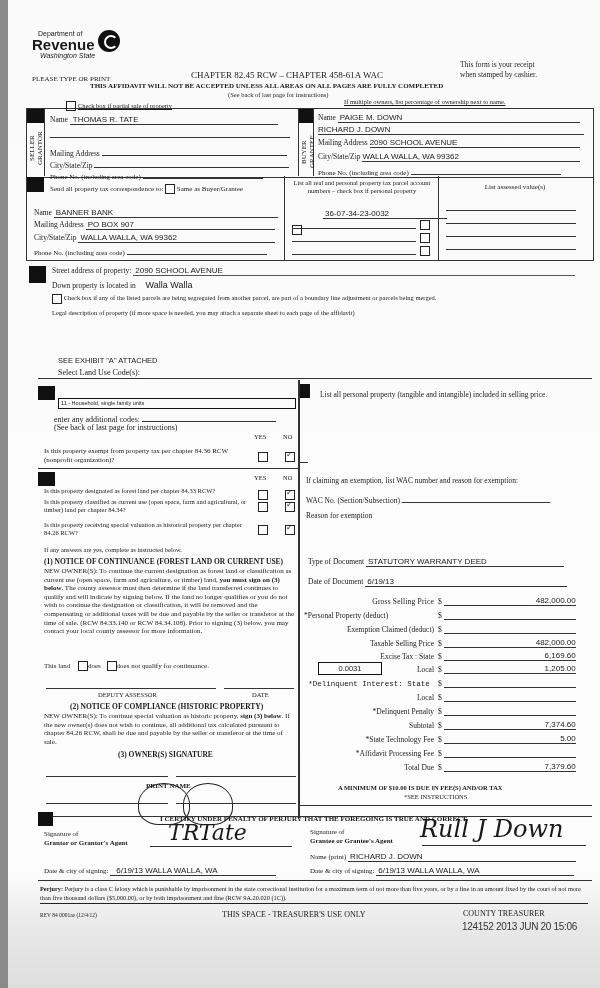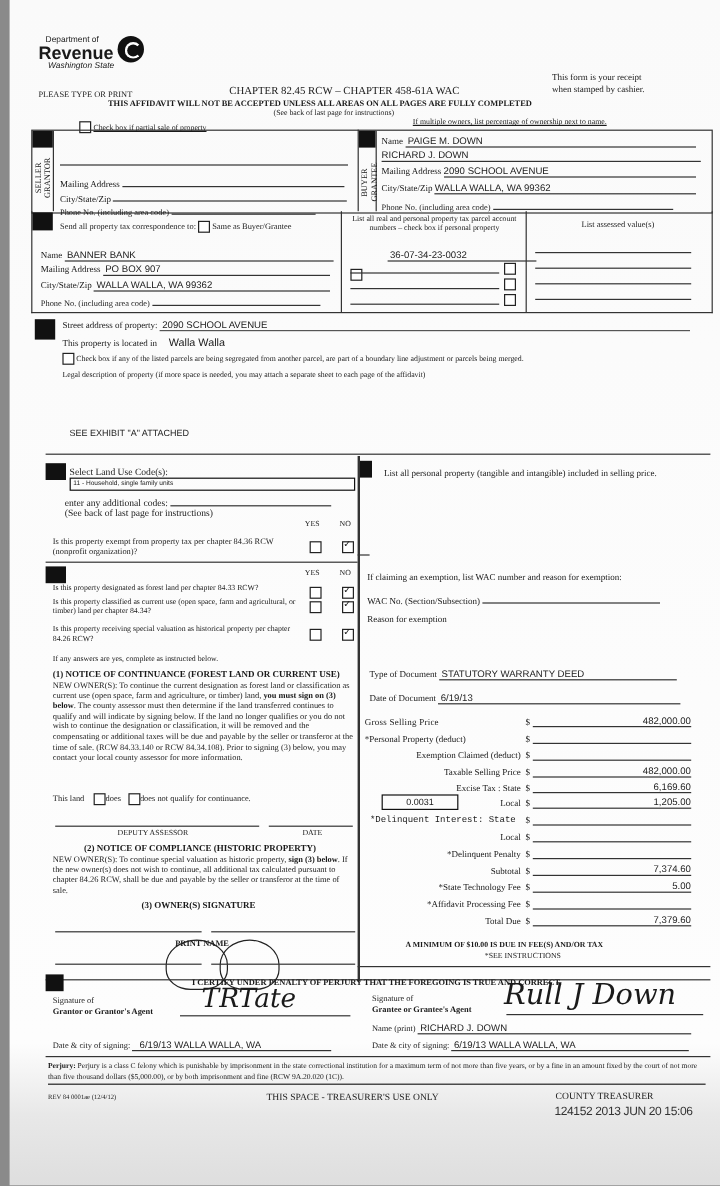--- a/index.html
+++ b/index.html
@@ -46,20 +46,24 @@
     <span class="cb"></span>
     <span style="font-size:6.5px;text-decoration:underline;">Check box if partial sale of property</span>
   </div>
   <div class="abs" style="left:336px;top:98px;font-size:6.5px;text-decoration:underline;">If multiple owners, list percentage of ownership next to name.</div>
 
   <div class="abs" style="left:18px;top:108px;width:566px;height:68px;border:1px solid #333;"></div>
   <div class="blk" style="left:19px;top:109px;width:17px;height:14px;"></div>
   <div class="vline" style="left:36px;top:109px;height:67px;"></div>
   <div class="vtext" style="left:20px;top:128px;height:40px;width:14px;">SELLER GRANTOR</div>
 
+  <div class="abs lbl" style="left:42px;top:115px;width:240px;">
+    <span>Name</span>
+    <span class="fill line" style="display:inline-block;width:205px;padding-left:3px;">THOMAS R. TATE</span>
+  </div>
   <div class="hline" style="left:42px;top:137px;width:240px;"></div>
   <div class="abs lbl" style="left:42px;top:146px;">
     <span>Mailing Address</span>
     <span class="fill line" style="display:inline-block;width:185px;height:9px;"></span>
   </div>
   <div class="abs lbl" style="left:42px;top:158px;">
     <span>City/State/Zip</span>
     <span class="fill line" style="display:inline-block;width:195px;height:9px;"></span>
   </div>
   <div class="abs lbl" style="left:42px;top:170px;font-size:7px;">
@@ -139,35 +143,35 @@
   <div class="abs line" style="left:438px;top:223px;width:130px;"></div>
   <div class="abs line" style="left:438px;top:236px;width:130px;"></div>
   <div class="abs line" style="left:438px;top:249px;width:130px;"></div>
 
   <div class="blk" style="left:21px;top:266px;width:17px;height:17px;"></div>
   <div class="abs lbl" style="left:44px;top:266px;width:530px;">
     <span>Street address of property:</span>
     <span class="fill" style="display:inline-block;width:440px;border-bottom:1px solid #555;padding-left:2px;">2090 SCHOOL AVENUE</span>
   </div>
   <div class="abs lbl" style="left:44px;top:280px;">
-    <span>This property is located in</span>
+    <span>Down property is located in</span>
     <span class="sans" style="font-size:9px;margin-left:8px;">Walla Walla</span>
   </div>
   <div class="abs" style="left:44px;top:294px;font-size:6.5px;">
     <span class="cb"></span>
     <span>Check box if any of the listed parcels are being segregated from another parcel, are part of a boundary line adjustment or parcels being merged.</span>
   </div>
   <div class="abs" style="left:44px;top:309px;font-size:6.5px;">Legal description of property (if more space is needed, you may attach a separate sheet to each page of the affidavit)</div>
   <div class="abs fill" style="left:50px;top:356px;font-size:7.5px;">SEE EXHIBIT "A" ATTACHED</div>
   <div class="hline" style="left:30px;top:378px;width:554px;"></div>
 
   <div class="vline" style="left:290px;top:380px;height:438px;border-left-width:2px;"></div>
 
   <div class="blk" style="left:30px;top:386px;width:17px;height:14px;"></div>
-  <div class="abs" style="left:50px;top:389px;font-size:8px;">Select Land Use Code(s):</div>
+  <div class="abs" style="left:50px;top:368px;font-size:8px;">Select Land Use Code(s):</div>
   <div class="abs sans" style="left:50px;top:398px;width:234px;height:9px;border:1px solid #111;font-size:5.5px;line-height:9px;padding-left:2px;">11 - Household, single family units</div>
   <div class="abs" style="left:46px;top:413px;font-size:8px;">
     <span>enter any additional codes:</span>
     <span class="line" style="display:inline-block;width:134px;height:8px;"></span>
   </div>
   <div class="abs" style="left:46px;top:423px;font-size:8px;">(See back of last page for instructions)</div>
   <div class="abs" style="left:246px;top:433px;font-size:6.5px;">YES</div>
   <div class="abs" style="left:275px;top:433px;font-size:6.5px;">NO</div>
   <div class="abs" style="left:36px;top:447px;width:200px;font-size:7px;line-height:9px;">Is this property exempt from property tax per chapter 84.36 RCW (nonprofit organization)?</div>
   <div class="abs" style="left:250px;top:447px;"><span class="cb"></span></div>
@@ -230,21 +234,21 @@
     <span>Type of Document</span>
     <span class="fill line" style="display:inline-block;width:196px;padding-left:2px;">STATUTORY WARRANTY DEED</span>
   </div>
   <div class="abs" style="left:300px;top:577px;font-size:7.5px;">
     <span>Date of Document</span>
     <span class="fill line" style="display:inline-block;width:200px;padding-left:2px;">6/19/13</span>
   </div>
 
   <div class="abs" style="left:296px;top:592px;width:288px;">
     <div style="display:flex;height:14px;align-items:flex-end;font-size:7.5px;">
-      <span style="width:130px;letter-spacing:0.2px;margin-top:30px;">Gross Selling Price</span>
+      <span style="width:130px;text-align:right;letter-spacing:0.2px;margin-top:30px;">Gross Selling Price</span>
         <span style="margin:0 2px 0 4px;">$</span>
       <span class="fill line right" style="width:132px;">482,000.00</span>
     </div>
     <div style="display:flex;height:14px;align-items:flex-end;font-size:7.5px;">
       <span style="width:130px;">*Personal Property (deduct)</span>
         <span style="margin:0 2px 0 4px;">$</span>
       <span class="fill line right" style="width:132px;height:9px;"></span>
     </div>
     <div style="display:flex;height:14px;align-items:flex-end;font-size:7.5px;">
       <span style="width:130px;text-align:right;">Exemption Claimed (deduct)</span>

